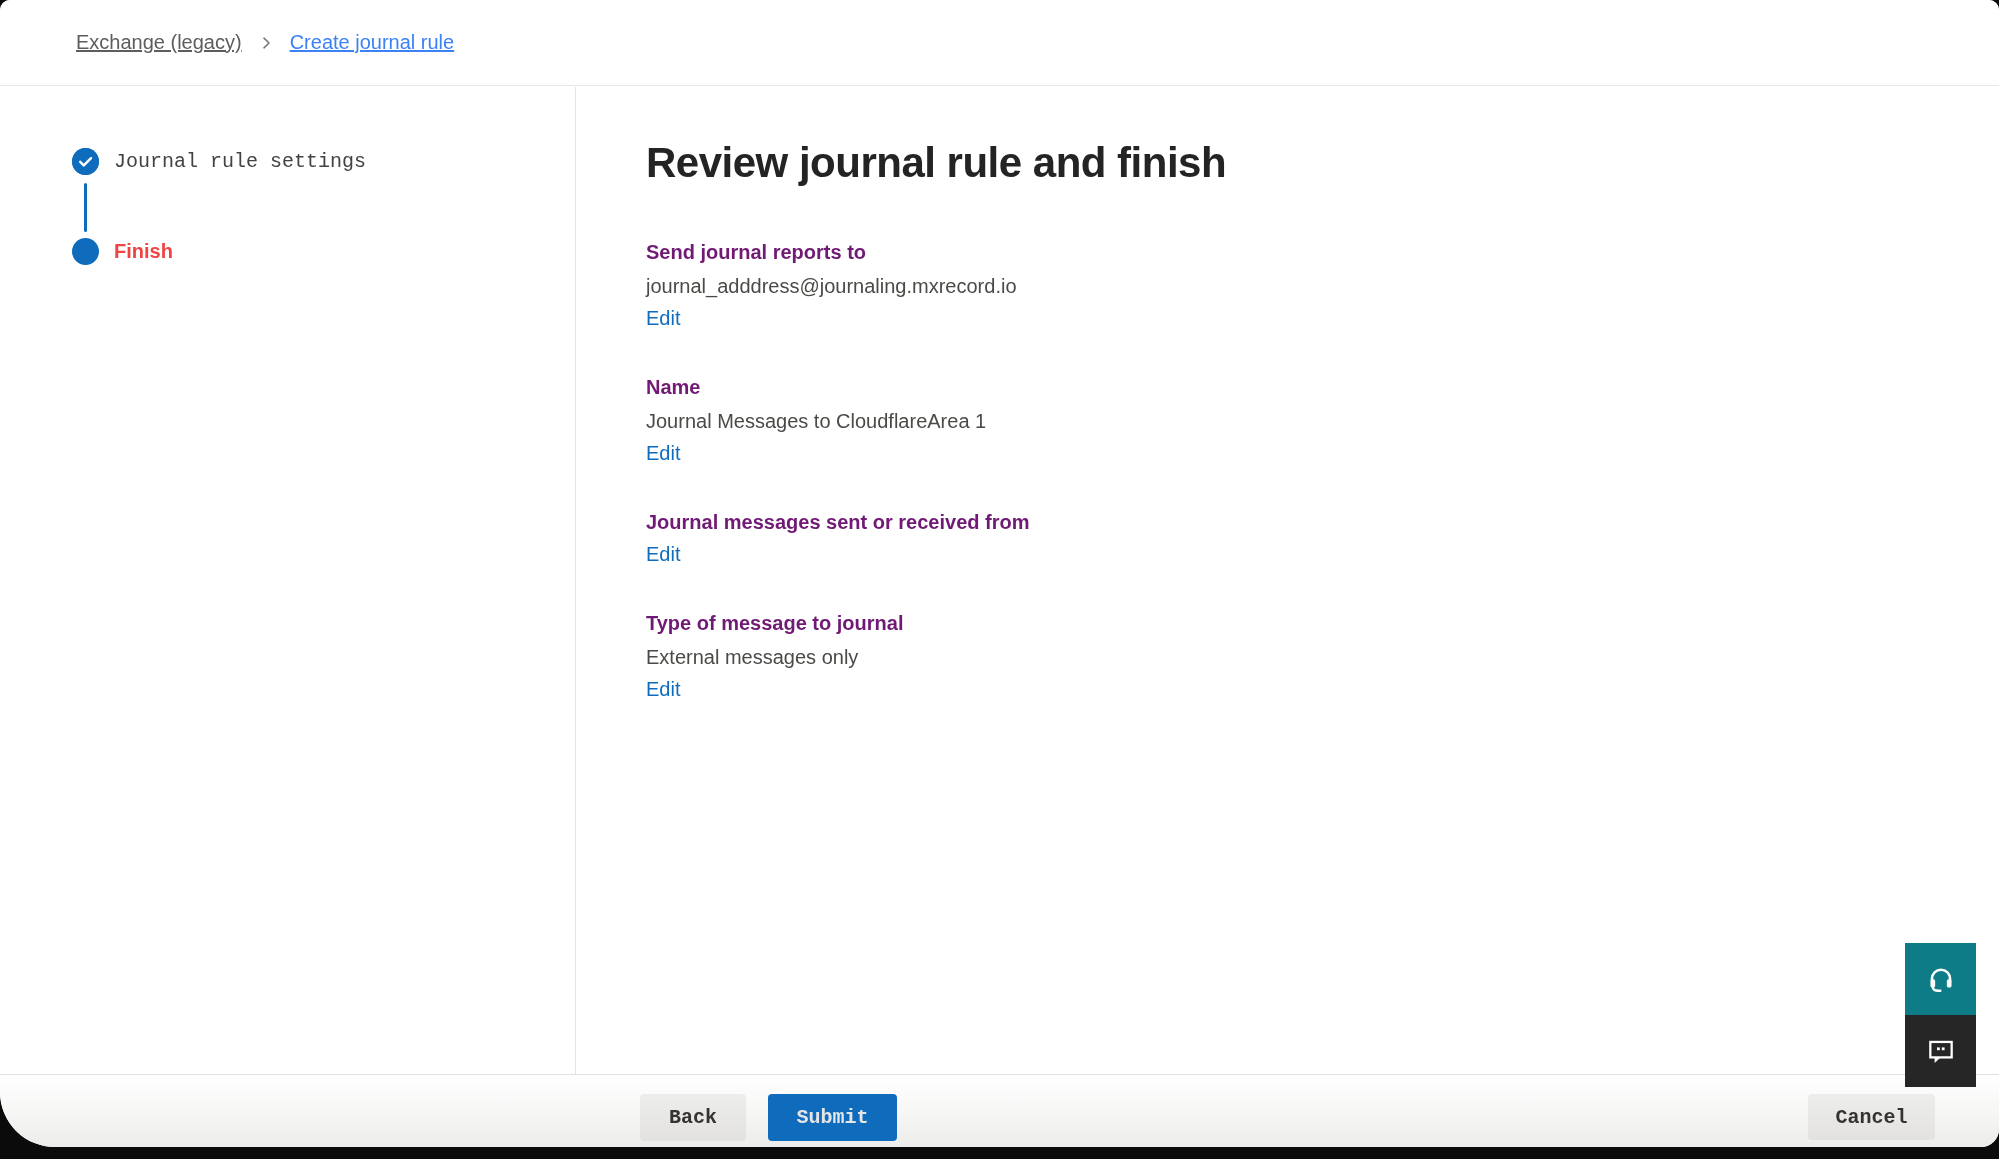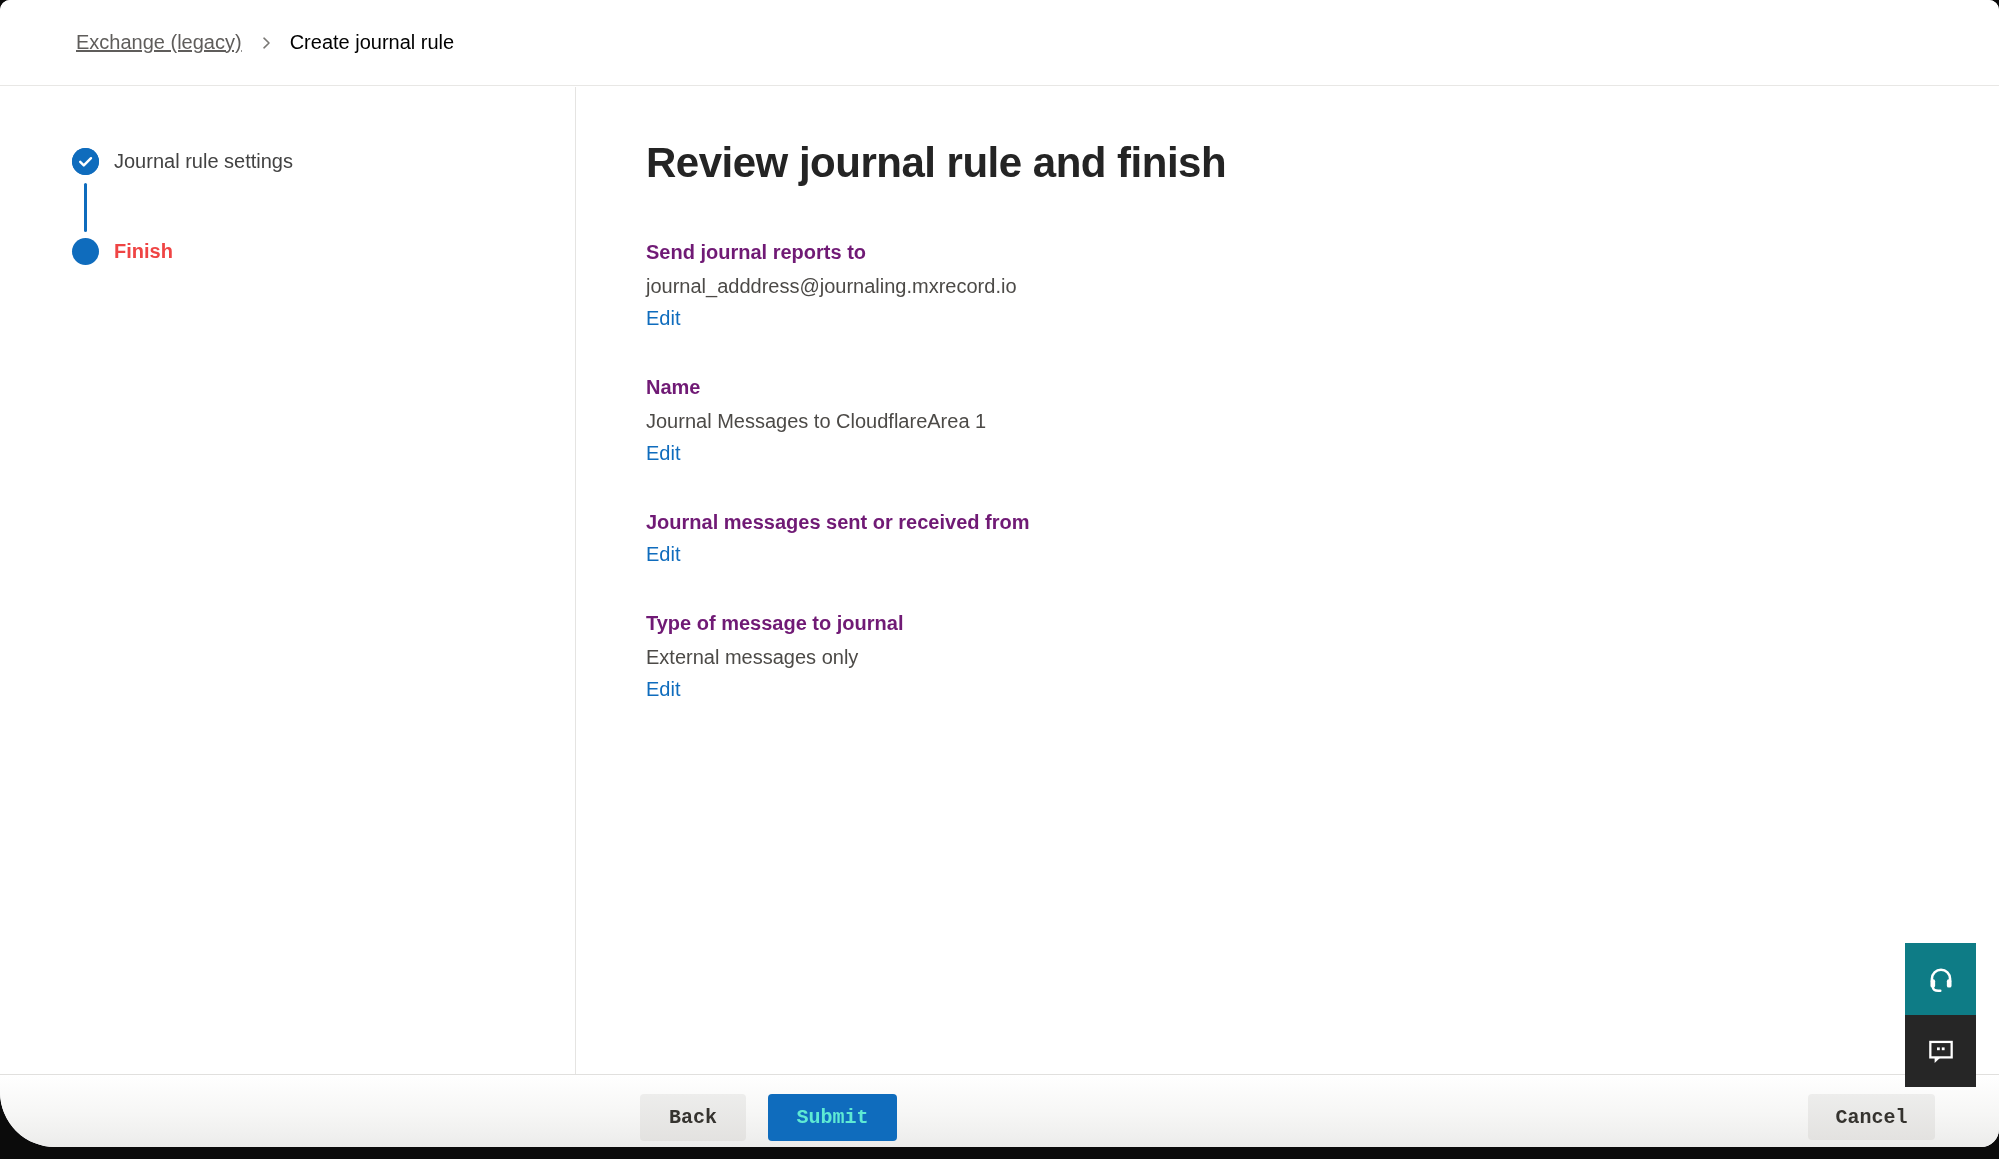--- a/index.html
+++ b/index.html
@@ -6,27 +6,27 @@
   .screen { position:relative; width:1999px; height:1159px; background:#0b0b0b; overflow:hidden; }
   .window { position:absolute; left:0; top:0; width:1999px; height:1147px; background:#ffffff;
             border-radius:10px 10px 18px 55px; overflow:hidden; }
 
   
   .topbar { position:absolute; left:0; top:0; right:0; height:86px; background:#fff;
             border-bottom:1px solid #e8e7e5; display:flex; align-items:center; padding-left:76px; box-sizing:border-box; }
   .breadcrumb { display:flex; align-items:center; gap:14px; font-size:20px; }
   .crumb-link { color:#5f5d5b; text-decoration:underline; cursor:pointer; }
   .crumb-sep { display:flex; align-items:center; color:#7a7875; margin:0 2px; }
-  .crumb-current { color:#000000; }
+  .crumb-current { color:#3b82f6;text-decoration:underline; }
 
   
   .content-row { position:absolute; left:0; top:87px; right:0; bottom:72px; display:flex; background:#fff; }
   .steps-panel { position:relative; width:576px; flex:0 0 576px; border-right:1px solid #e5e4e2; box-sizing:border-box; }
   .step { position:absolute; left:72px; display:flex; align-items:center; gap:15px; cursor:pointer; }
-  .step-1 { top:61px; }
+  .step-1 { top:61px;font-family:Liberation Mono, monospace; }
   .step-2 { top:151px; }
   .step-circle { width:27px; height:27px; border-radius:50%; background:#0f6cbd; flex:0 0 27px;
                  display:flex; align-items:center; justify-content:center; }
   .step-label { font-size:20px; color:#424242; white-space:nowrap; }
   .step-label.bold { font-weight:bold; color:#ef4444; }
   .step-connector { position:absolute; left:84px; top:96px; width:3px; height:49px; background:#0f6cbd; border-radius:2px; }
 
   
   .main { flex:1 1 auto; padding:52px 40px 0 70px; box-sizing:border-box; }
   .page-title { margin:0 0 52px 0; font-size:42px; line-height:48px; font-weight:bold; letter-spacing:-0.5px; color:#242424; }
@@ -37,21 +37,21 @@
   .sec-value:empty { display:none; }
   .sec-action { margin-top:6px; line-height:26px; }
   .edit-link { font-size:20px; color:#0f6cbd; text-decoration:none; cursor:pointer; }
 
   
   .footer { position:absolute; left:0; right:0; bottom:0; height:72px; border-top:1px solid #e1e0de;
             background:linear-gradient(180deg,#ffffff 0%,#f6f6f5 55%,#ececeb 100%); }
   .btn { position:absolute; top:19px; height:47px; border:none; border-radius:4px; font-family:Liberation Mono, monospace;
          font-size:20px; font-weight:bold; cursor:pointer; padding:0; }
   .btn-gray { background:linear-gradient(180deg,#ededec,#e3e2e0); color:#35332f; }
-  .btn-blue { background:#0f6cbd; color:#5eead4; }
+  .btn-blue { background:#0f6cbd; color:#e5e5e5; }
   .btn-back   { left:640px;  width:106px; }
   .btn-submit { left:768px;  width:129px; }
   .btn-cancel { left:1808px; width:127px; height:46px; }
 
   
   .float-btn { position:absolute; left:1905px; width:71px; height:72px; border:none; cursor:pointer;
                display:flex; align-items:center; justify-content:center; z-index:5; padding:0; }
   .help-btn { top:943px; background:#0e7c86; }
   .feedback-btn { top:1015px; background:#262626; }
 </style>

